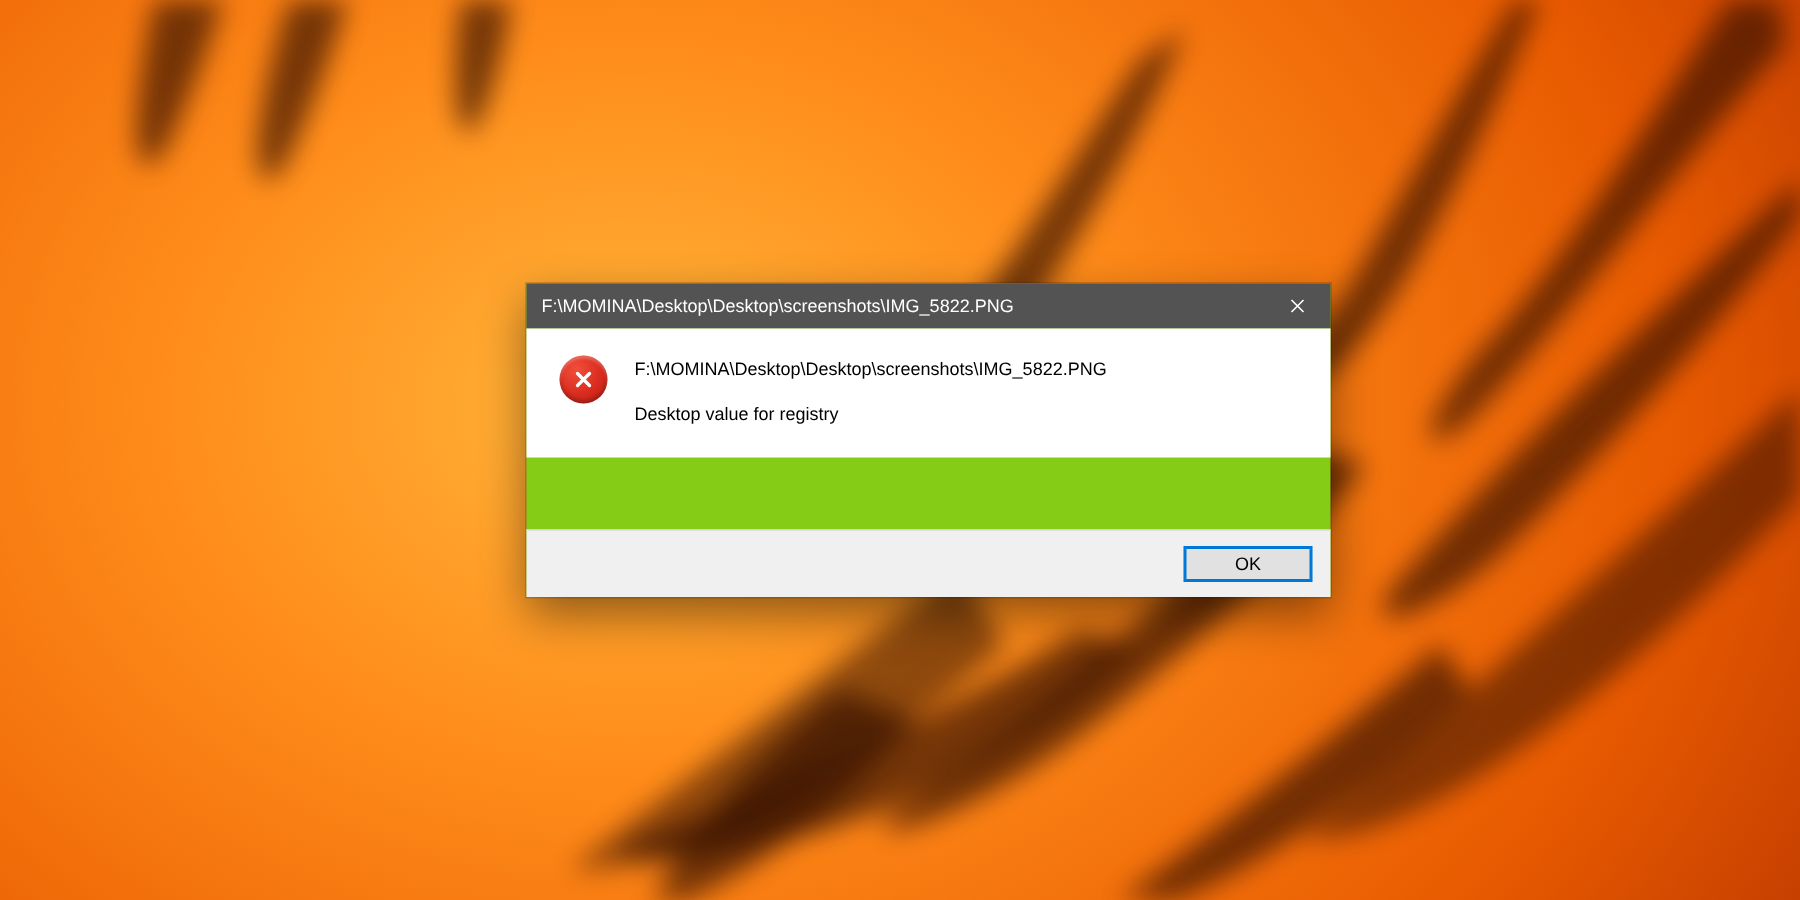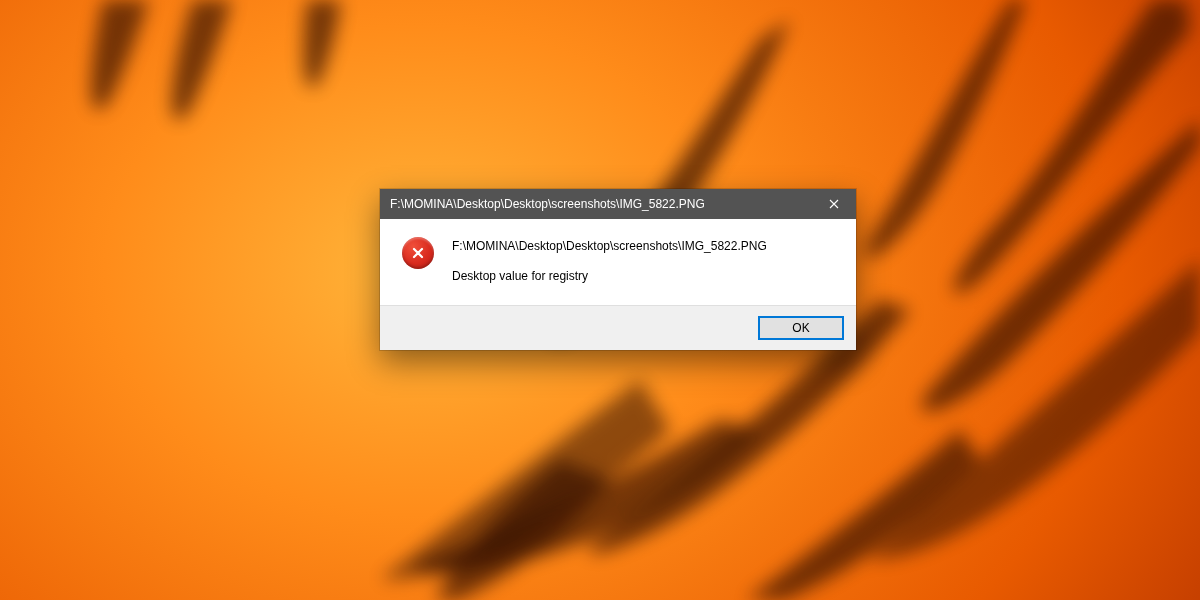--- a/index.html
+++ b/index.html
@@ -16,22 +16,22 @@
     .bg-plants {
       position: absolute; inset: 0;
       filter: blur(9px) contrast(105%);
       opacity: 0.95;
       pointer-events: none;
     }
     .bg-plants svg { width: 1200px; height: 600px; display: block; }
 
     .dialog {
       position: absolute;
-      left: 380px; top: 189px;
-      width: 476px;
+      left: 351px; top: 189px;
+      width: 536px;
       background: #84cc16;
       box-shadow: 0 12px 30px rgba(0,0,0,0.45), 0 0 0 1px rgba(0,0,0,0.15);
       font-size: 12px;
       color: #000;
     }
     .titlebar {
       display: flex;
       align-items: stretch;
       background: #535353;
       color: #ffffff;
@@ -77,20 +77,21 @@
     .msg { flex: 1; padding-top: 2px; }
     .msg .line1 { font-size: 12px; color: #000; margin-bottom: 16px; }
     .msg .line2 { font-size: 12px; color: #000; }
 
     .button-row {
       background: #f0f0f0;
       border-top: 1px solid #dfdfdf;
       padding: 10px 12px;
       display: flex;
       justify-content: flex-end;
+      margin-top: 48px;
     }
     .ok-btn {
       min-width: 86px;
       height: 24px;
       background: #e1e1e1;
       border: 2px solid #0078d7;
       font-size: 12px;
       font-family: inherit;
       color: #000;
       cursor: default;

